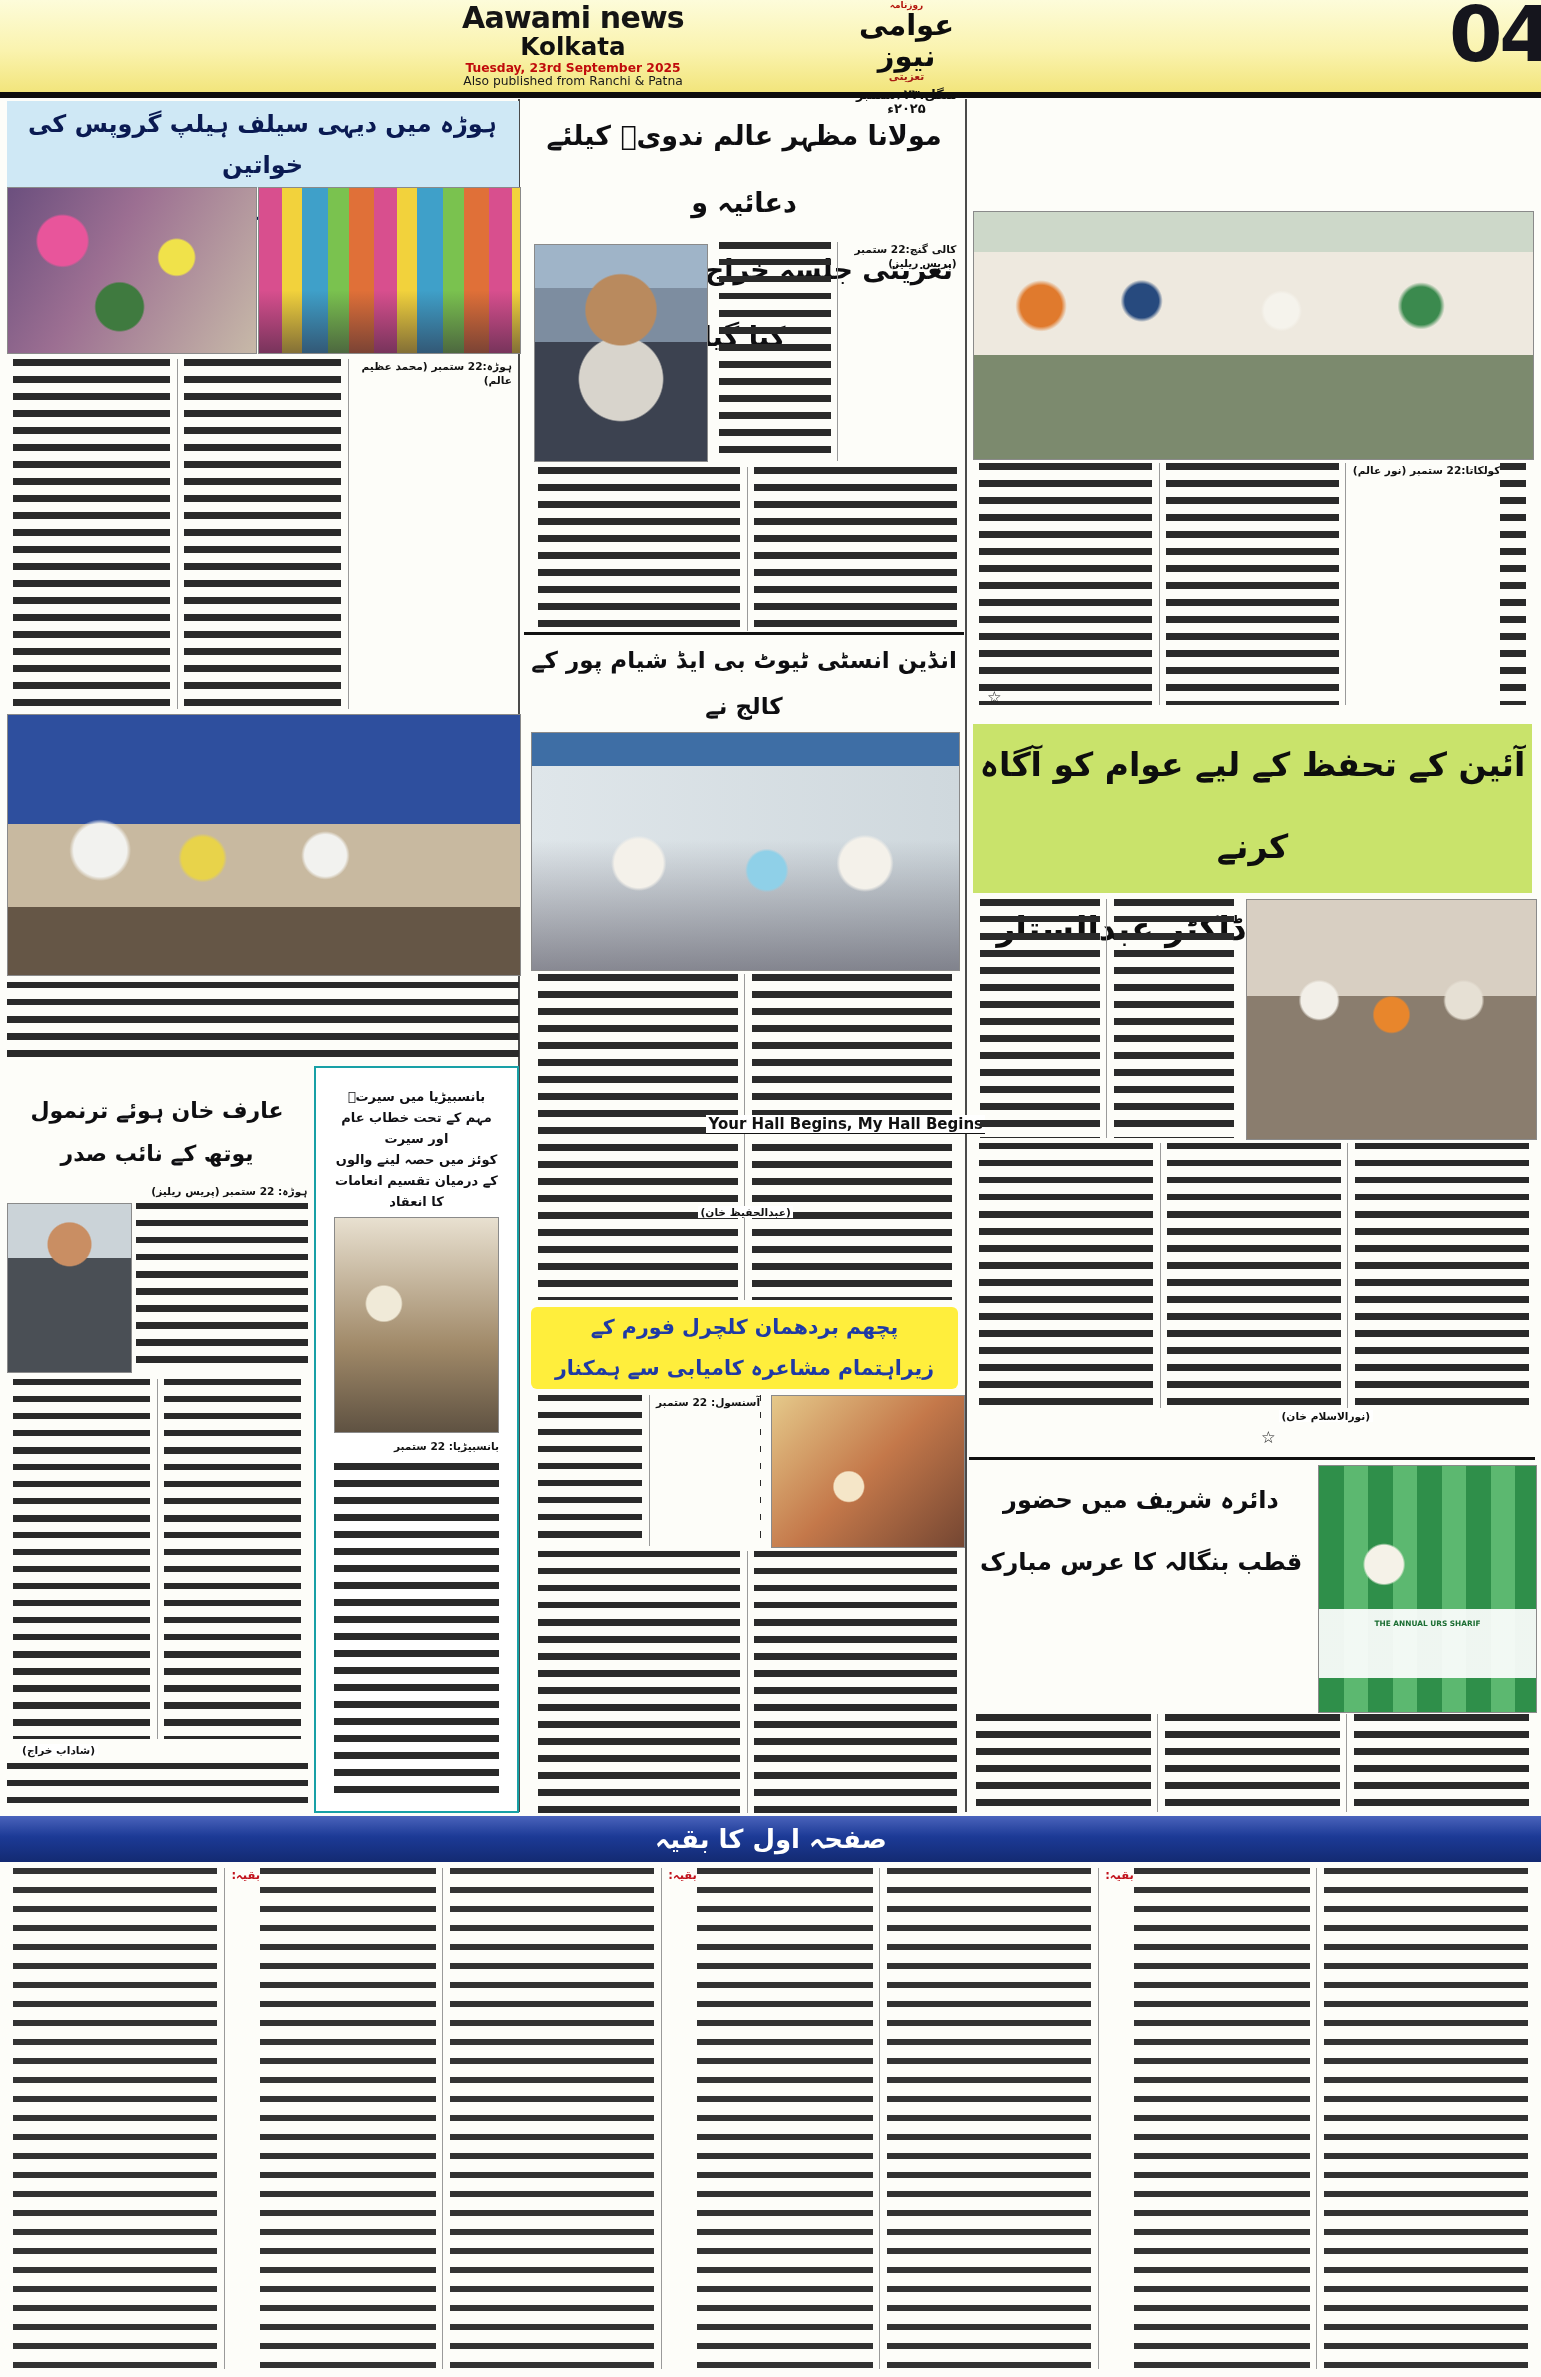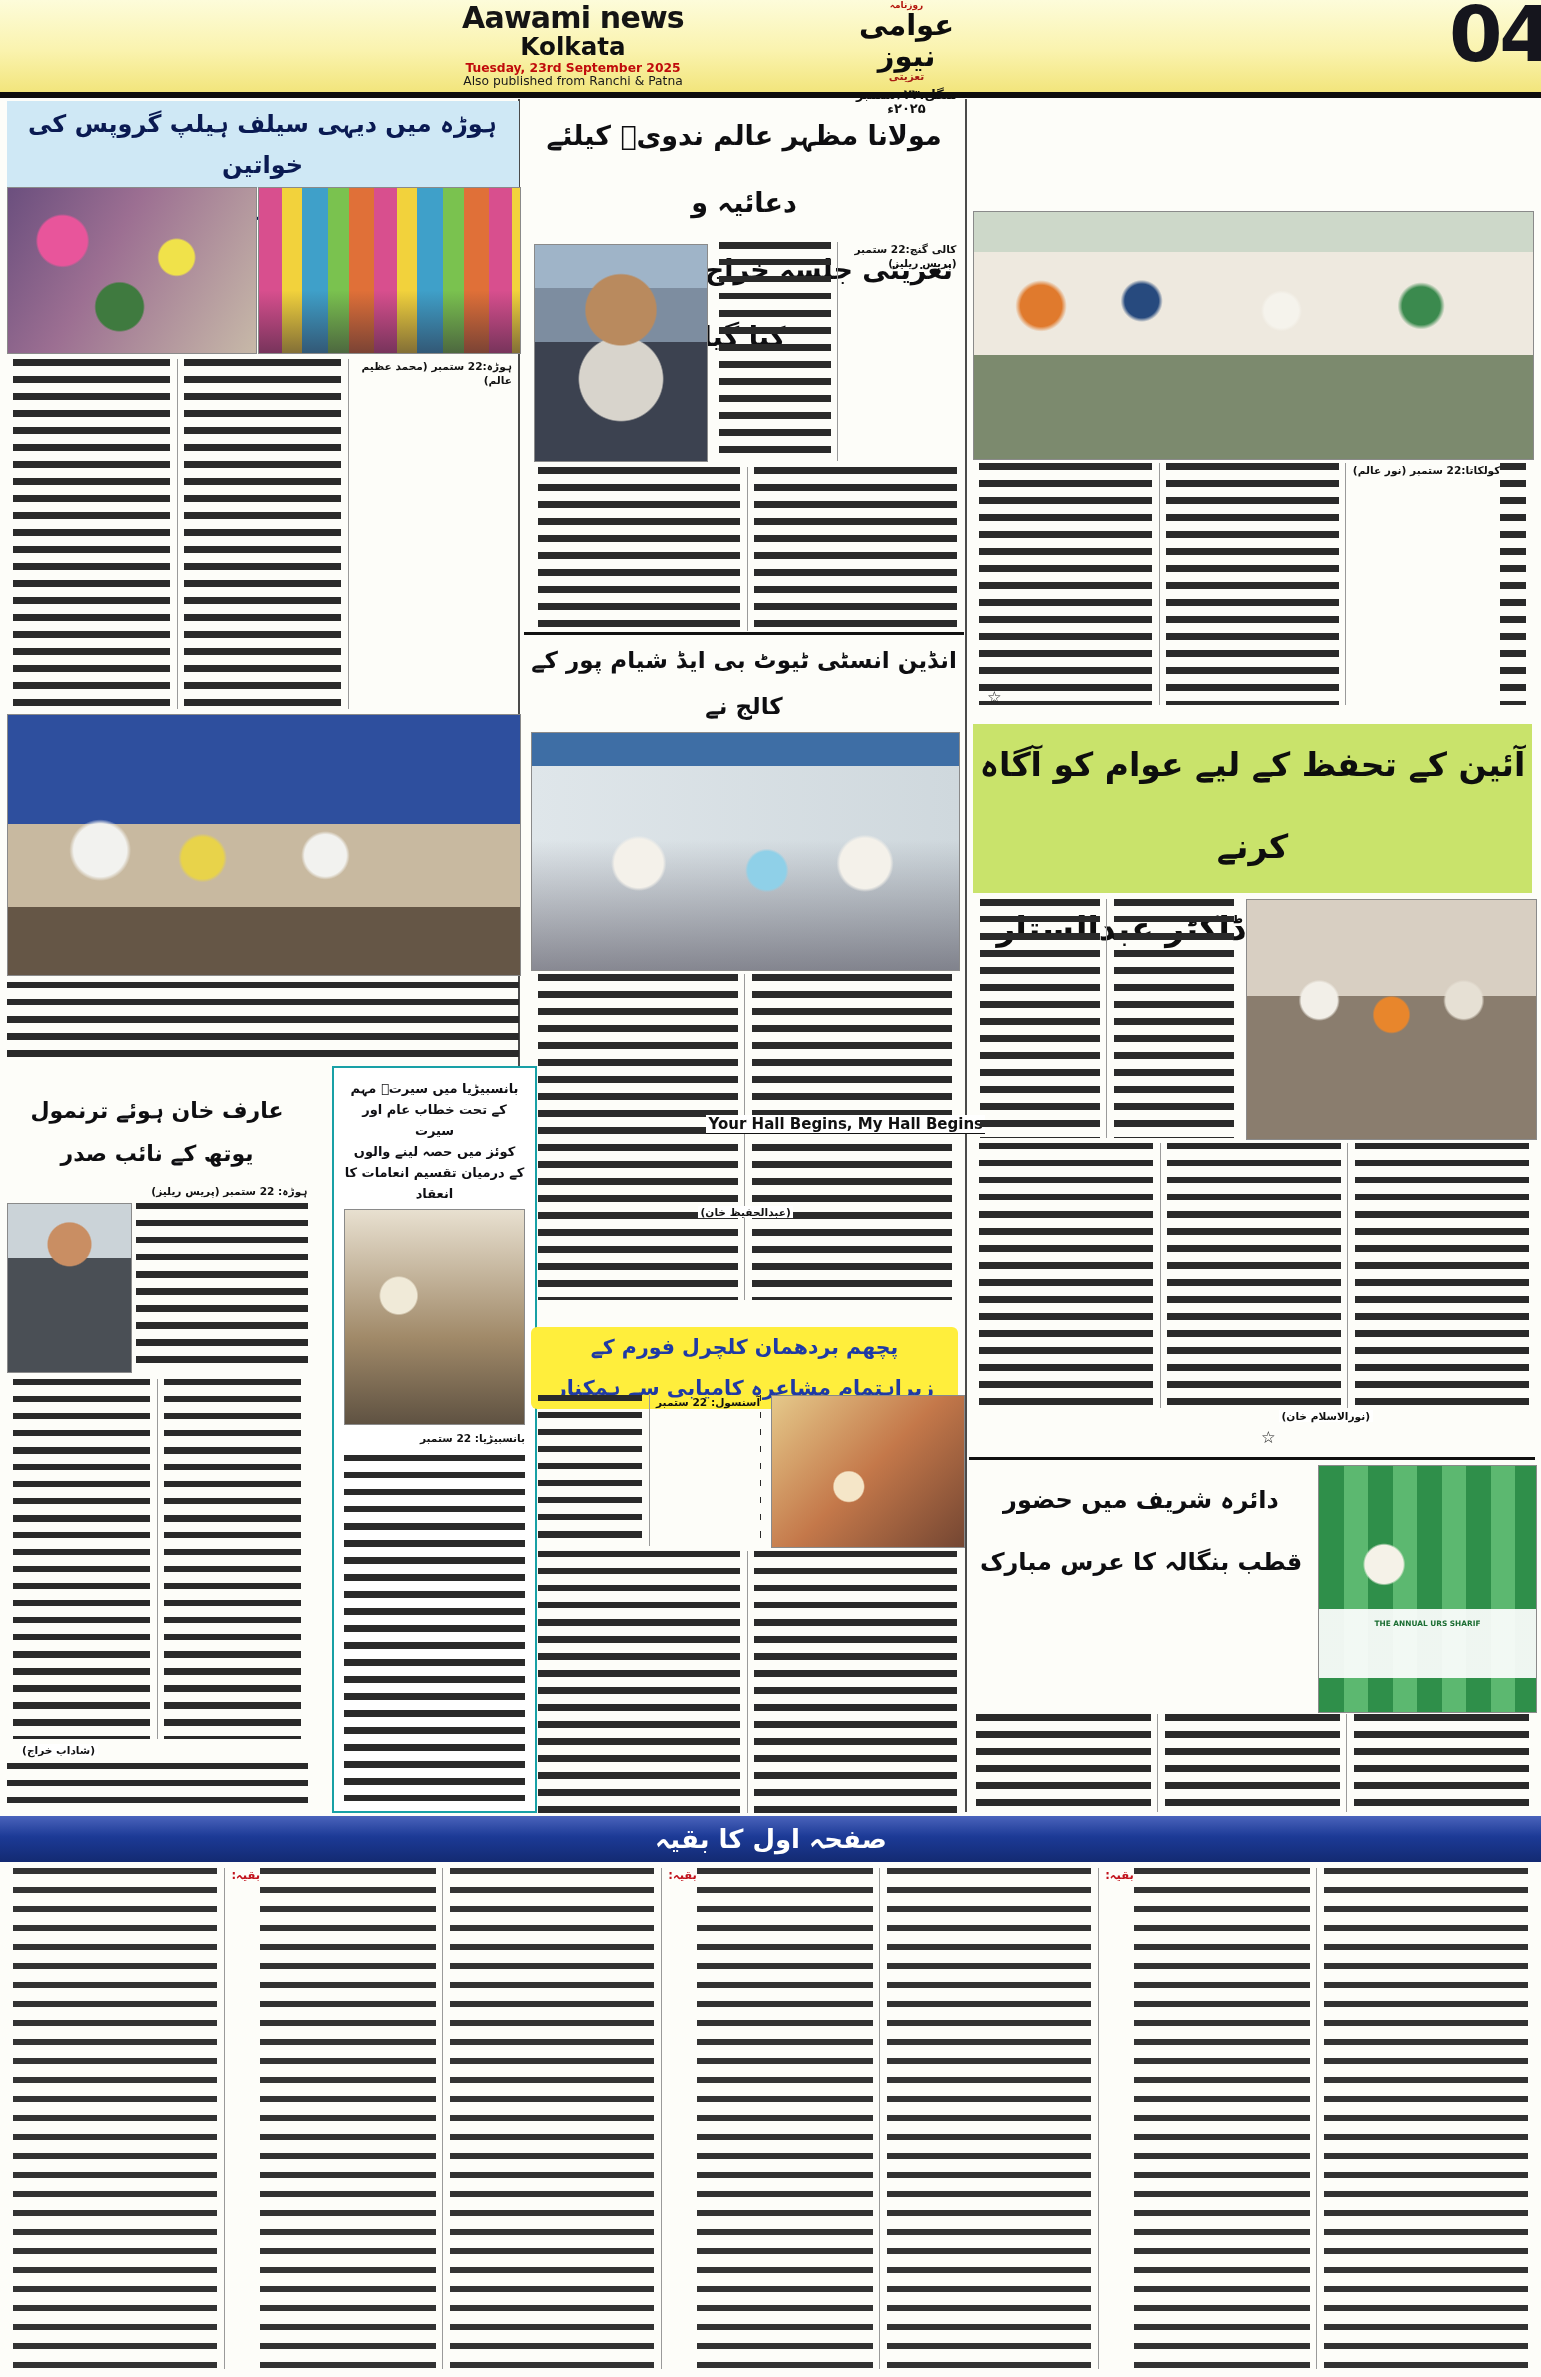--- a/index.html
+++ b/index.html
@@ -23,39 +23,39 @@
   .masthead .dat{font-size:13px;font-weight:700;color:#101010;margin-top:5.7px;}
   .pageno{position:absolute;left:1449px;top:-9.8px;font-size:77px;font-weight:800;color:#15151d;letter-spacing:-3.3px;}
   #toprule{position:absolute;left:0;top:92px;width:1542px;height:5.7px;background:#0d0d0d;}
   
   .vsep{position:absolute;top:99px;width:1.6px;height:1713px;background:#4a4a4a;}
   
   .h-ur{position:absolute;direction:rtl;text-align:center;font-weight:800;color:#0e0e11;}
   .blackbox{background:#131313;color:#fff;}
   .bluebox{background:#cfe8f5;color:#0a1a52;}
   .greenbox{background:#c9e36b;color:#0e0e0e;}
-  .yellowbox{background:#ffee3c;color:#1f3aa5;border-radius:6px;margin-top:20px;}
+  .yellowbox{background:#ffee3c;color:#1f3aa5;border-radius:6px;}
   
   .photo{position:absolute;border:0.8px solid #8a8a8a;background-color:#b9b2a6;}
   
   .textcols{position:absolute;display:flex;flex-direction:row-reverse;}
   .tcol{flex:1;min-width:0;display:flex;flex-direction:row;padding:0 6.5px;}
   .tcol:not(:first-child){border-right:0.8px solid #9a9a9a;}
   .sim{flex:1;background-image:repeating-linear-gradient(to bottom,#2a2a2a 0 6.5px,transparent 6.5px 17px);}
   .sim.loose{background-image:repeating-linear-gradient(to bottom,#333 0 5.7px,transparent 5.7px 19px);}
   .simblock{position:absolute;background-image:repeating-linear-gradient(to bottom,#2a2a2a 0 6.5px,transparent 6.5px 17px);}
   .dateline{font-size:10.6px;font-weight:700;direction:rtl;text-align:right;line-height:14px;margin-bottom:3.3px;color:#111;}
   .signoff{position:absolute;font-size:10.6px;font-weight:700;direction:rtl;color:#111;background:#fff;padding:0 2.5px;}
   .star{position:absolute;font-size:16.4px;color:#222;}
   .englead{position:absolute;font-size:15px;font-weight:700;color:#111;background:#fff;padding:0 2.5px;
            border-bottom:0.8px solid #111;}
   .lead{color:#c1121c;font-weight:800;font-size:11.5px;direction:rtl;text-align:right;margin-bottom:4.1px;}
   
   #bans-box{position:absolute;left:314px;top:1066px;width:205px;height:747px;border:2.5px solid #18a0a6;
-            background:#fff;box-sizing:border-box;display:flex;flex-direction:column;padding:10px;margin-left:18px;}
+            background:#fff;box-sizing:border-box;display:flex;flex-direction:column;padding:18px;}
   #bans-box .bh{direction:rtl;text-align:center;font-weight:800;font-size:13px;line-height:21px;color:#101014;}
   #bans-box .bphoto{height:214px;margin-top:4.9px;border:0.8px solid #8a8a8a;}
   #bans-box .bsim{flex:1;margin-top:6.5px;background-image:repeating-linear-gradient(to bottom,#2a2a2a 0 6.5px,transparent 6.5px 17px);}
   
   #band{position:absolute;left:0;top:1816px;width:1542px;height:46px;
         background:linear-gradient(180deg,#4a63bb 0%,#1c3a96 45%,#132a72 100%);
         color:#fff;display:flex;align-items:center;justify-content:center;
         font-size:26px;font-weight:800;direction:rtl;}
   #botcols{position:absolute;left:6.5px;top:1868px;width:1528px;height:501px;display:flex;flex-direction:row-reverse;}
   

